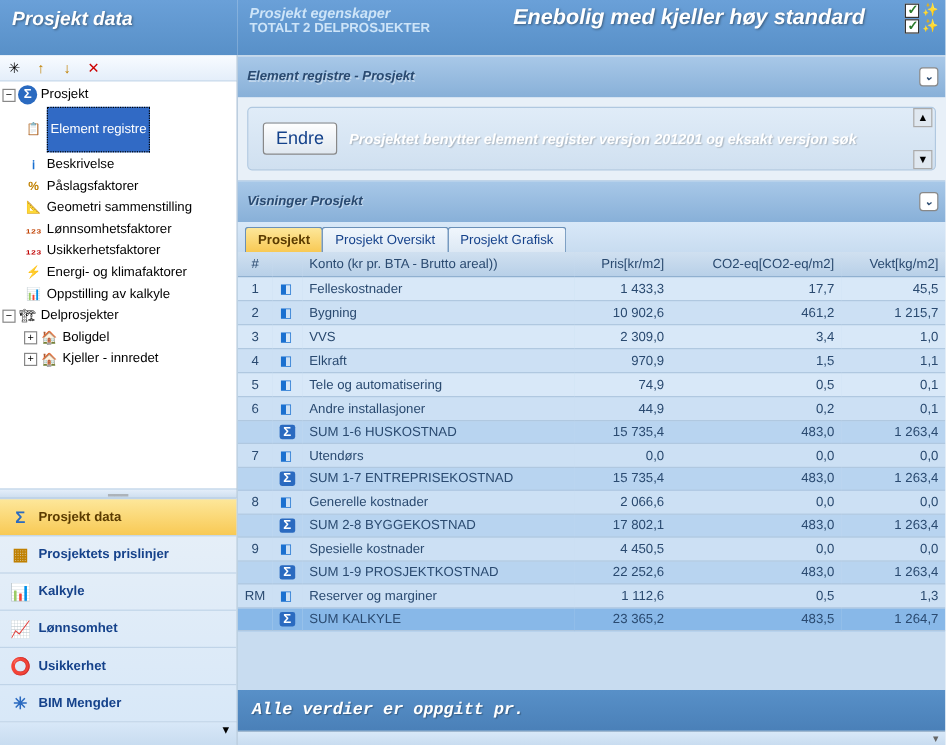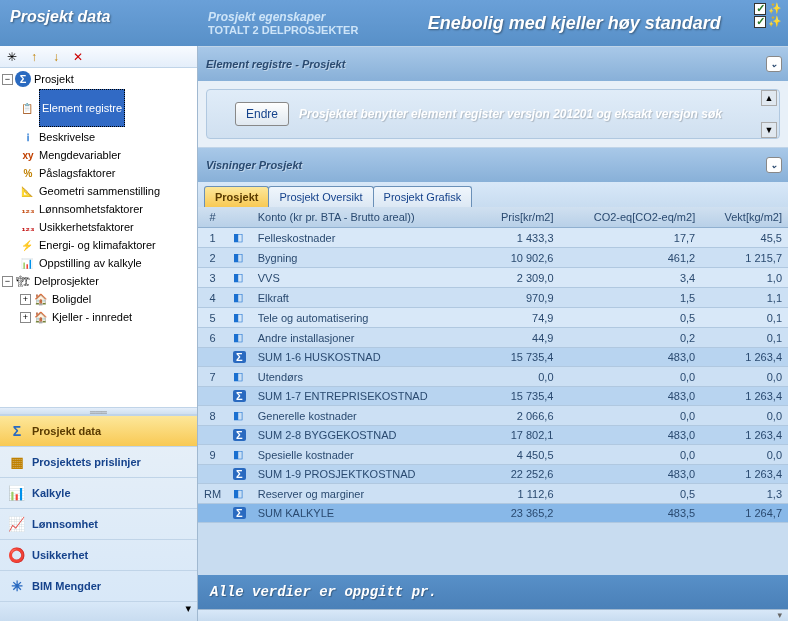--- a/index.html
+++ b/index.html
@@ -1,21 +1,21 @@
 <!DOCTYPE html>
 <html><head>
 <meta charset="utf-8">
 <style>
 * { margin: 0; padding: 0; box-sizing: border-box; font-family: Tahoma, Arial, sans-serif; font-size: 11px; }
 body { width: 788px; height: 621px; background: #e8f0f8; display: flex; flex-direction: column; overflow: hidden; }
 
 .top-header { display: flex; height: 46px; }
 .top-left { width: 198px; background: linear-gradient(#6aa0d8, #5890c8); padding: 8px 10px; }
 .top-left .title { font-size: 16px; font-weight: bold; color: #fff; text-shadow: 1px 1px 2px rgba(0,0,0,0.4); font-style: italic; }
-.top-right { flex: 1; background: linear-gradient(#6aa0d8, #5890c8); padding: 4px 10px; display: flex; align-items: center; gap: 12px; position: relative; }
+.top-right { flex: 1; background: linear-gradient(#6aa0d8, #5890c8); padding: 4px 10px; display: flex; align-items: flex-start; gap: 12px; position: relative; }
 .props-block { display: flex; flex-direction: column; }
 .props-title { font-size: 12px; font-weight: bold; color: #cde4f8; font-style: italic; }
 .props-sub { font-size: 11px; font-weight: bold; color: #cde4f8; }
 .project-title { font-size: 18px; font-weight: bold; color: #fff; text-shadow: 1px 1px 2px rgba(0,0,0,0.4); font-style: italic; flex: 1; text-align: center; }
 .top-icons { position: absolute; right: 6px; top: 2px; font-size: 12px; }
 .chk-line { display: flex; align-items: center; gap: 2px; color: #fff; }
 .chk { width: 12px; height: 12px; background: #fff; border: 1px solid #333; display: inline-block; position: relative; }
 .chk::after { content: "✓"; position: absolute; top: -2px; left: 1px; color: #2a7a2a; font-weight: bold; }
 
 .main { flex: 1; display: flex; overflow: hidden; }
@@ -36,21 +36,21 @@
 .nav-item.active { background: linear-gradient(#fde79a, #f8c954); color: #5a3b00; }
 .nav-icon { width: 18px; height: 18px; display: inline-flex; align-items: center; justify-content: center; font-size: 14px; }
 .nav-footer { height: 20px; border-top: 1px solid #c0d4e8; background: linear-gradient(#d8e8f8, #c8dcf0); text-align: right; padding: 0 6px; }
 
 .right-col { flex: 1; display: flex; flex-direction: column; overflow: hidden; }
 
 .section-header { height: 22px; background: linear-gradient(#a8c8e8, #88b0d8); display: flex; align-items: center; padding: 17px 8px; color: #2a4a70; font-weight: bold; font-style: italic; border-top: 1px solid #c0d4e8; position: relative; text-shadow: 1px 1px 0 rgba(255,255,255,0.4); }
 .section-chevron { position: absolute; right: 6px; width: 16px; height: 16px; background: #fff; border: 1px solid #888; border-radius: 3px; display: flex; align-items: center; justify-content: center; font-size: 9px; cursor: pointer; }
 
 .info-box { margin: 8px; padding: 12px; background: linear-gradient(#e0ecf8, #d0e0f0); border: 1px solid #b0c8e0; border-radius: 4px; display: flex; align-items: center; gap: 10px; position: relative; }
-.endre-btn { background: linear-gradient(#fefefe, #e0e8f0); border: 1px solid #888; border-radius: 3px; padding: 4px 10px; cursor: pointer; color: #15428b; font-size: 12px; margin-left: 16px; }
+.endre-btn { background: linear-gradient(#fefefe, #e0e8f0); border: 1px solid #888; border-radius: 3px; padding: 4px 10px; cursor: pointer; color: #15428b; font-size: 15px; }
 .info-text { color: #fff; font-weight: bold; font-style: italic; font-size: 12px; text-shadow: 1px 1px 1px rgba(0,0,0,0.2); }
 .scroll-arrows { position: absolute; right: 2px; top: 0; bottom: 0; width: 16px; display: flex; flex-direction: column; justify-content: space-between; }
 .scroll-arrows div { height: 16px; background: #e0e8f0; border: 1px solid #aaa; text-align: center; font-size: 9px; line-height: 14px; }
 
 .tabs { display: flex; padding: 4px 6px 0 6px; gap: 0; background: linear-gradient(#d8e8f8, #c8dcf0); }
 .tab { padding: 4px 10px; border: 1px solid #6a90b8; border-bottom: none; border-radius: 3px 3px 0 0; background: linear-gradient(#f0f6fc, #dce8f4); color: #15428b; cursor: pointer; margin-right: -1px; }
 .tab.active { background: linear-gradient(#fde79a, #f8c954); color: #5a3b00; font-weight: bold; position: relative; z-index: 1; }
 
 .table-wrap { flex: 1; overflow: auto; background: #c8dcf0; }
 table { width: 100%; border-collapse: collapse; }
@@ -108,24 +108,20 @@
         <span>Prosjekt</span>
       </div>
       <div id="tree-items">
           <div class="tree-node level1">
             <span class="tree-icon" style="color:#c00;font-weight:bold;font-size:10px">📋</span>
             <span class="tree-label selected">Element registre</span>
           </div>
           <div class="tree-node level1">
             <span class="tree-icon" style="color:#1a70d0;font-weight:bold;font-size:10px">ℹ</span>
             <span class="tree-label ">Beskrivelse</span>
-          </div>
-          <div class="tree-node level1">
-            <span class="tree-icon" style="color:#c04000;font-weight:bold;font-size:10px">xy</span>
-            <span class="tree-label ">Mengdevariabler</span>
           </div>
           <div class="tree-node level1">
             <span class="tree-icon" style="color:#c08000;font-weight:bold;font-size:10px">%</span>
             <span class="tree-label ">Påslagsfaktorer</span>
           </div>
           <div class="tree-node level1">
             <span class="tree-icon" style="color:#c0a000;font-weight:bold;font-size:10px">📐</span>
             <span class="tree-label ">Geometri sammenstilling</span>
           </div>
           <div class="tree-node level1">

